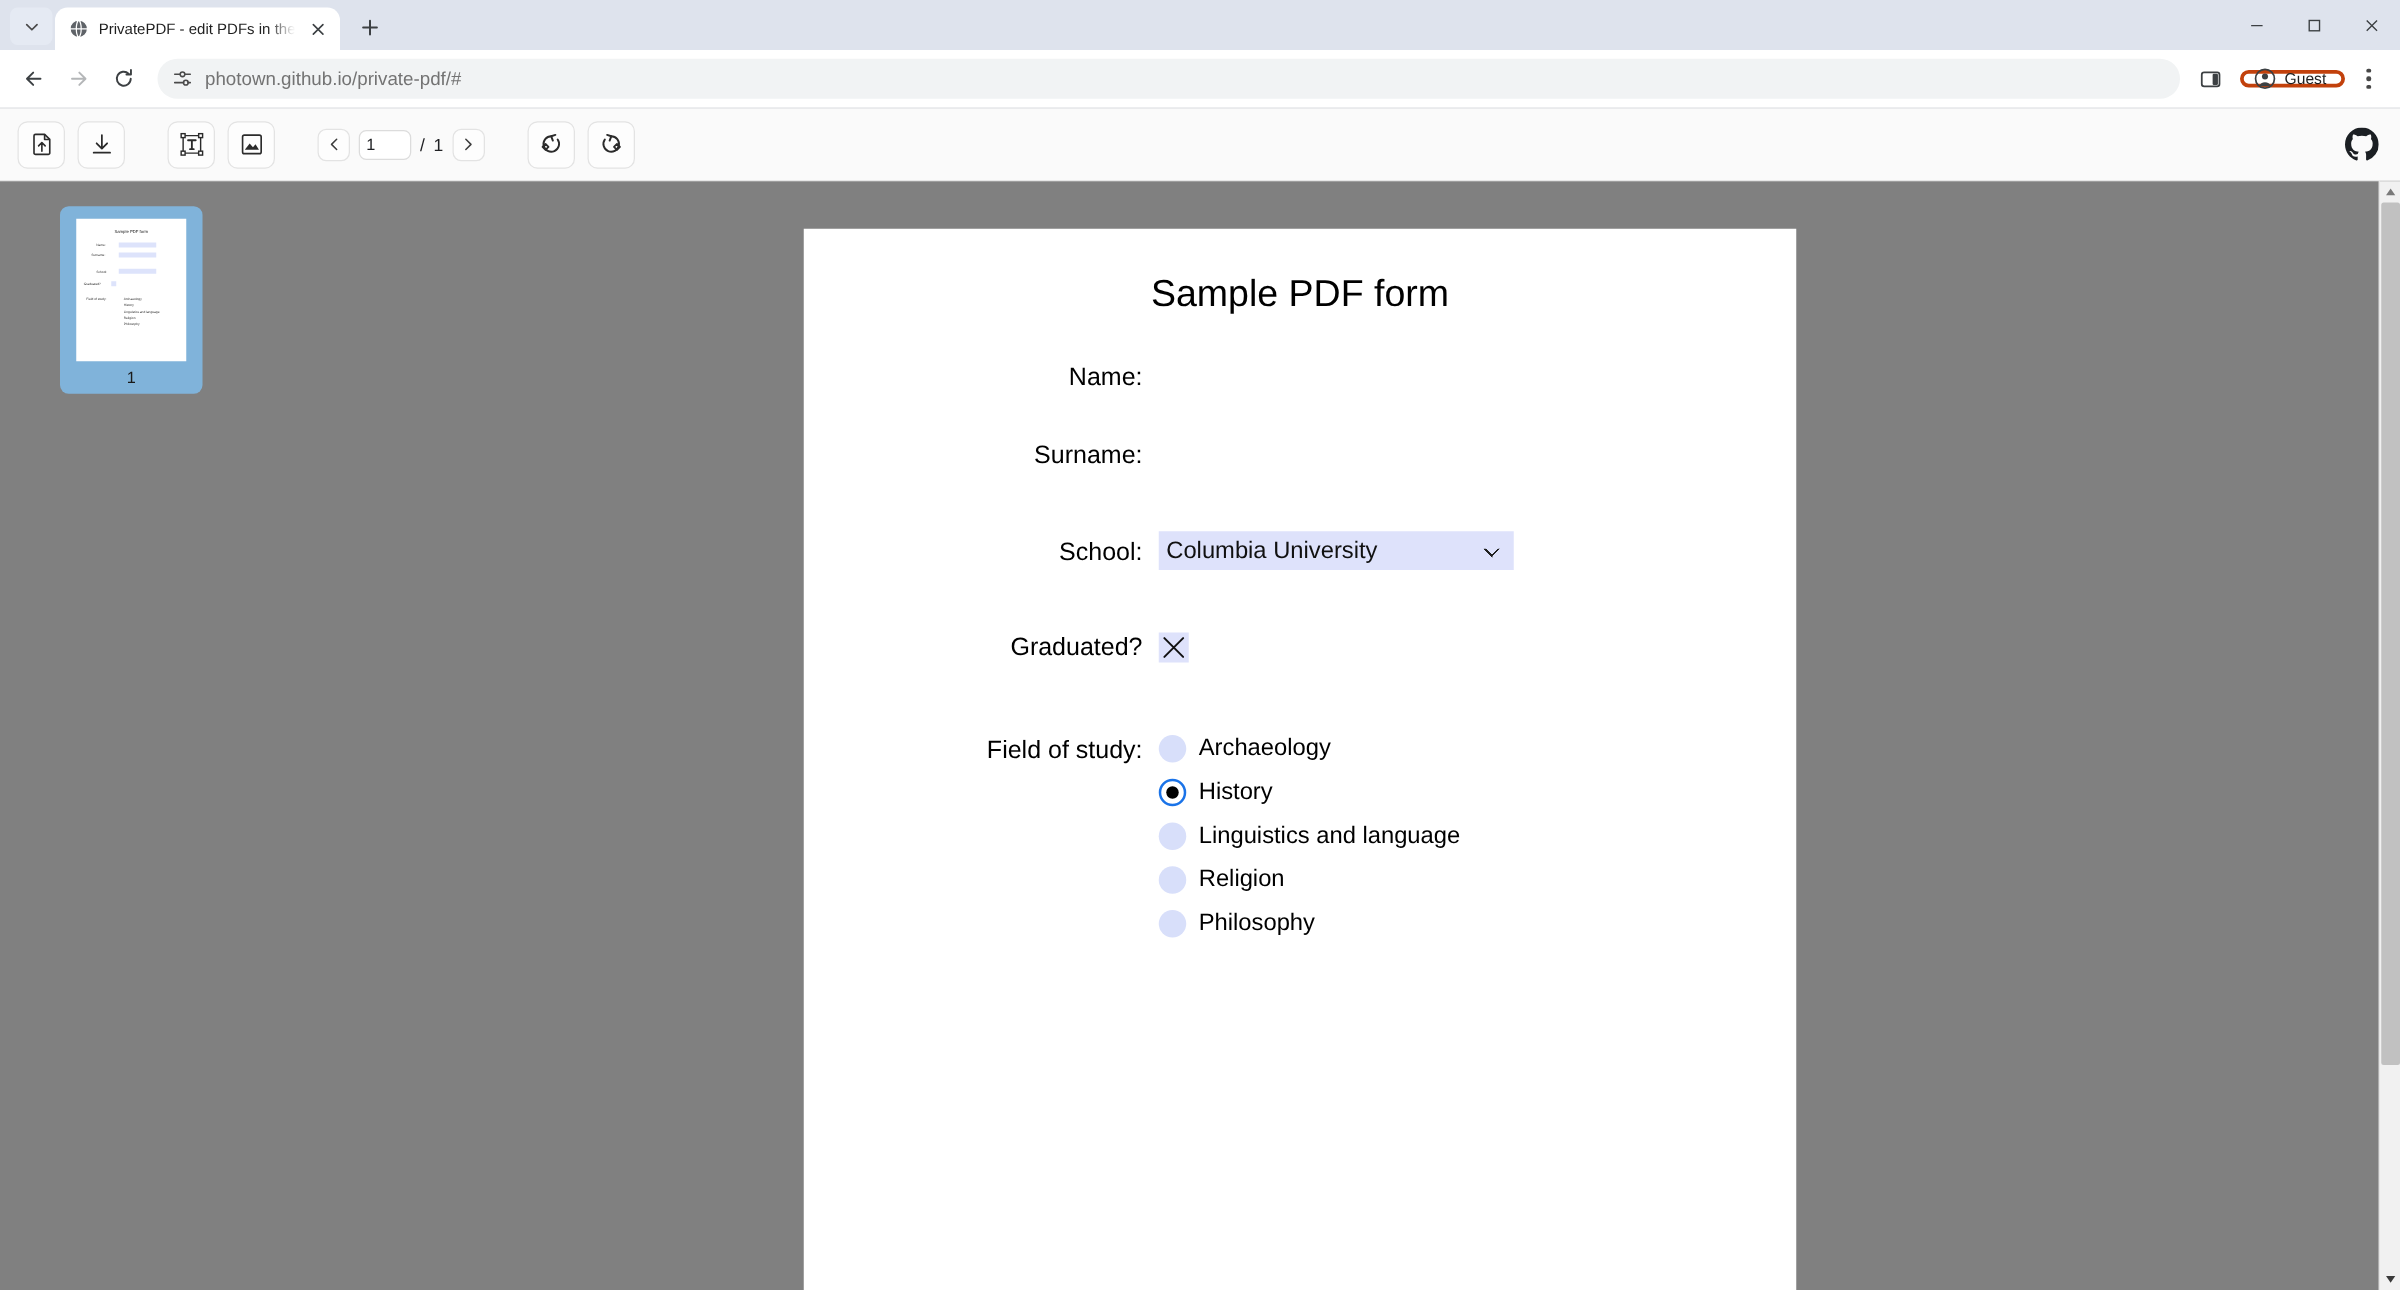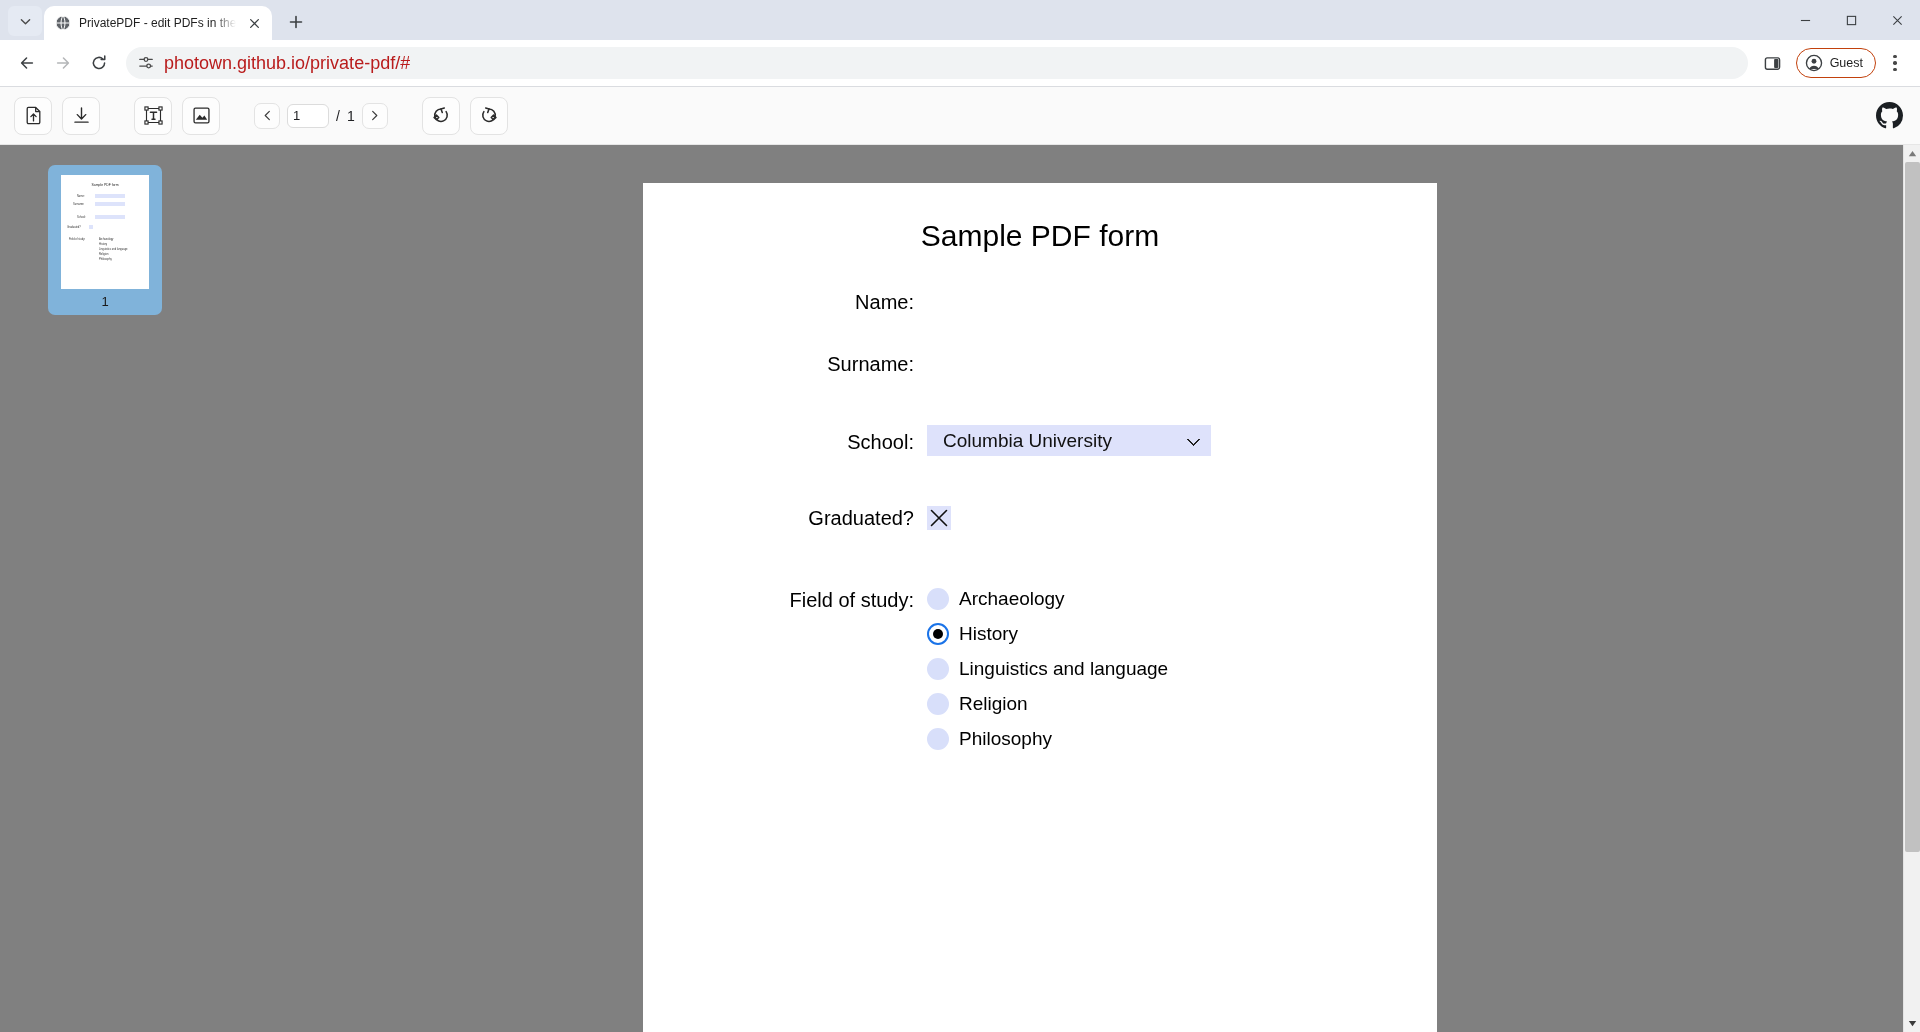--- a/index.html
+++ b/index.html
@@ -96,28 +96,28 @@
     background: #f1f3f4;
     border-radius: 16px;
     display: flex;
     align-items: center;
     padding: 0 14px 0 12px;
     gap: 10px;
     margin: 0 6px 0 8px;
     min-width: 0;
   }
   .omnibox-url {
-    font-size: 18px;
-    color: #b91c1c;
+    font-size: 15px;
+    color: #737373;
     white-space: nowrap;
     overflow: hidden;
   }
   .profile-chip {
-    height: 30px;
-    border: 1px solid #c2410c;
+    height: 14px;
+    border: 3px solid #c2410c;
     border-radius: 15px;
     display: flex;
     align-items: center;
     gap: 7px;
     padding: 0 12px 0 8px;
     flex: 0 0 auto;
     margin-left: 4px;
   }
   .profile-chip span { font-size: 12.5px; color: #1f1f1f; }
   .kebab {
@@ -269,21 +269,21 @@
   }
   .selfield {
     width: 284px;
     height: 31px;
     background: #dee2fb;
     border: none;
     outline: none;
     font-size: 19px;
     font-family: "Liberation Sans", sans-serif;
     color: #111;
-    padding: 0 16px;
+    padding: 0 6px;
     display: block;
     appearance: none;
     -webkit-appearance: none;
     background-image:
       linear-gradient(45deg, transparent 49%, #222 50%, #222 62%, transparent 63%),
       linear-gradient(-45deg, transparent 49%, #222 50%, #222 62%, transparent 63%);
     background-position: calc(100% - 17px) 14px, calc(100% - 11px) 14px;
     background-size: 7px 7px, 7px 7px;
     background-repeat: no-repeat;
   }

